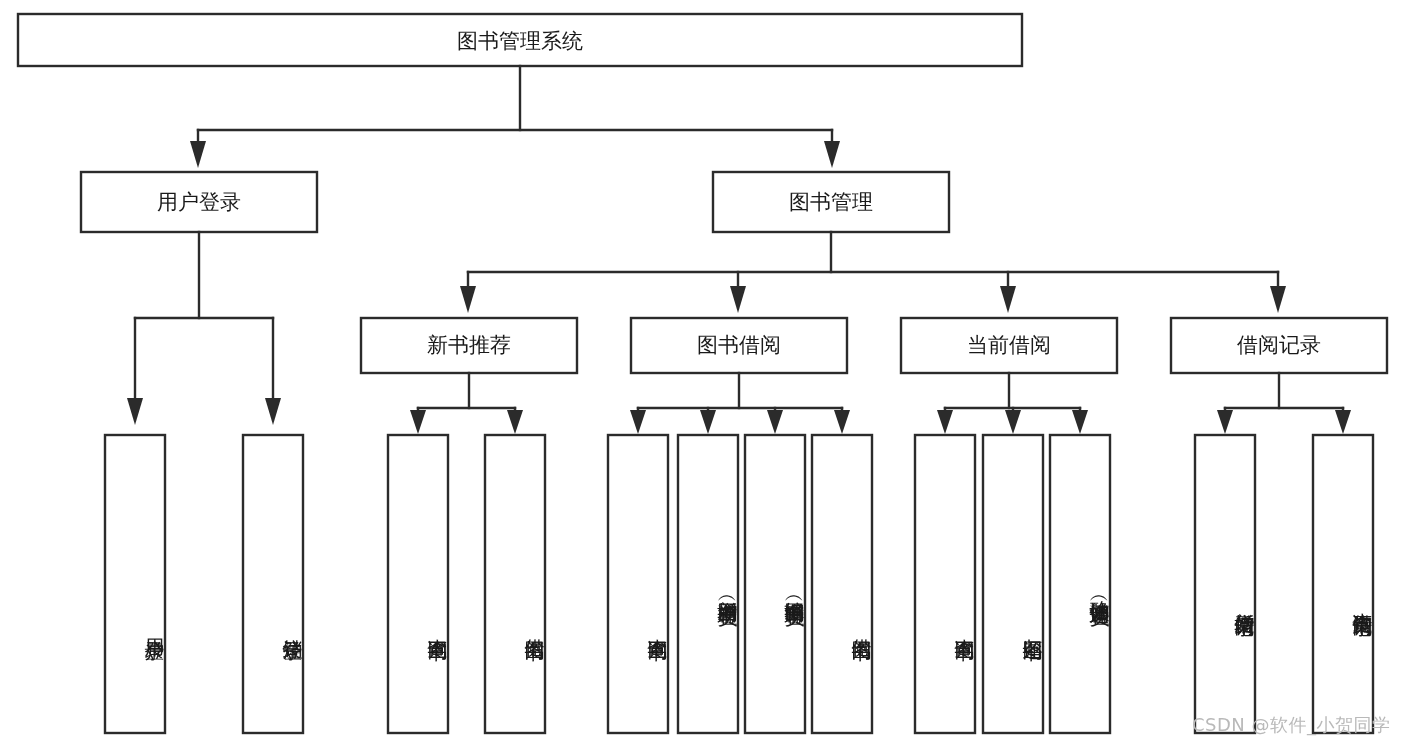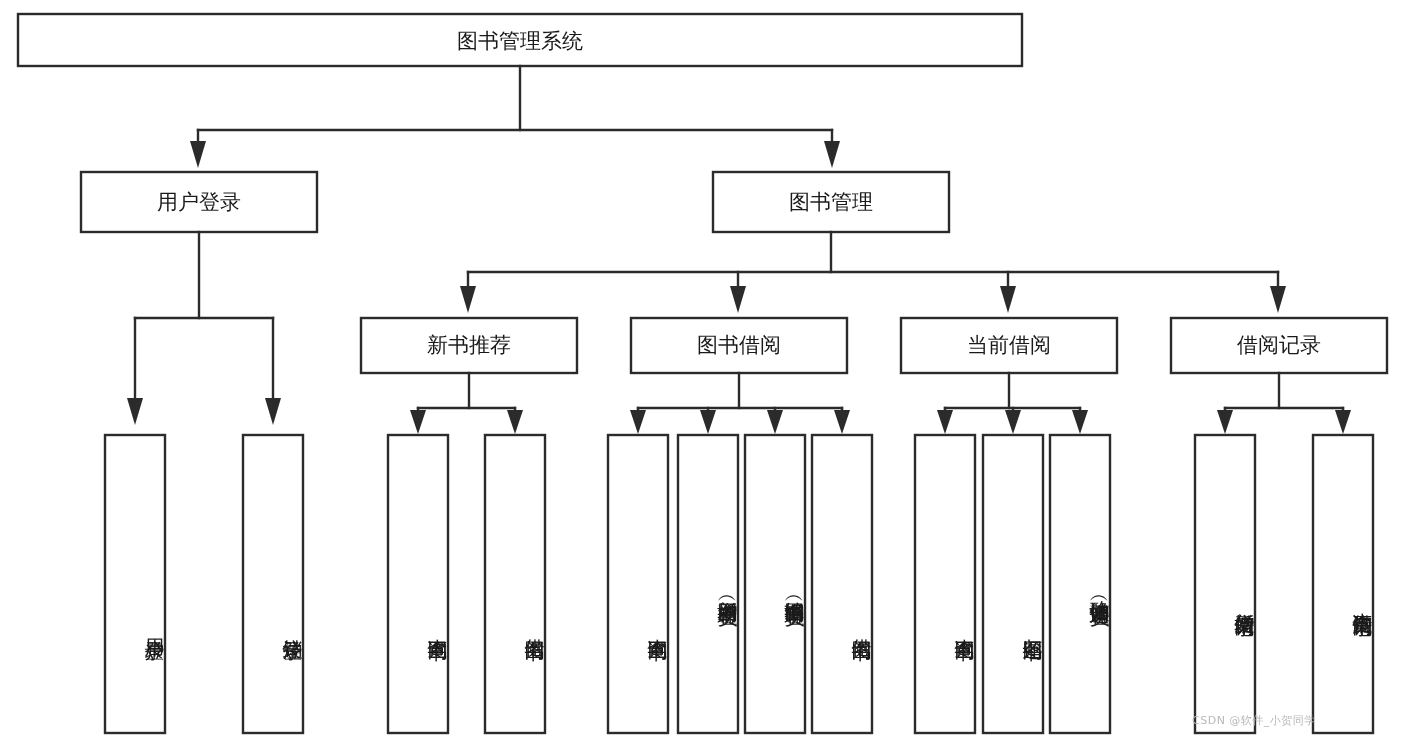--- a/index.html
+++ b/index.html
@@ -60,21 +60,21 @@
     letter-spacing: 1px;
     display: flex;
     align-items: flex-start;
     justify-content: center;
     white-space: nowrap;
     user-select: none;
   }
   .watermark {
     position: absolute;
     font-family: "DejaVu Sans", "Liberation Sans", sans-serif;
-    font-size: 11px;
+    font-size: 18px;
     color: #b9b9b9;
     white-space: nowrap;
     letter-spacing: 0.5px;
   }
 </style>
 </head>
 <body>
 
 <div id="diagram-root">
 

